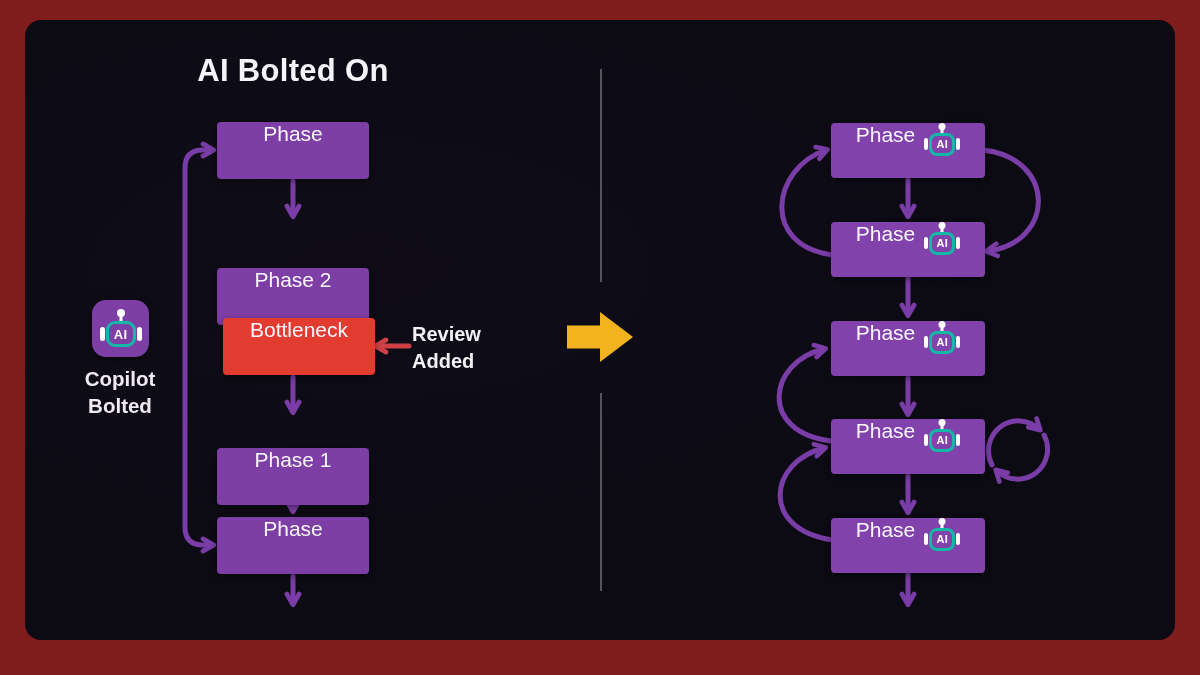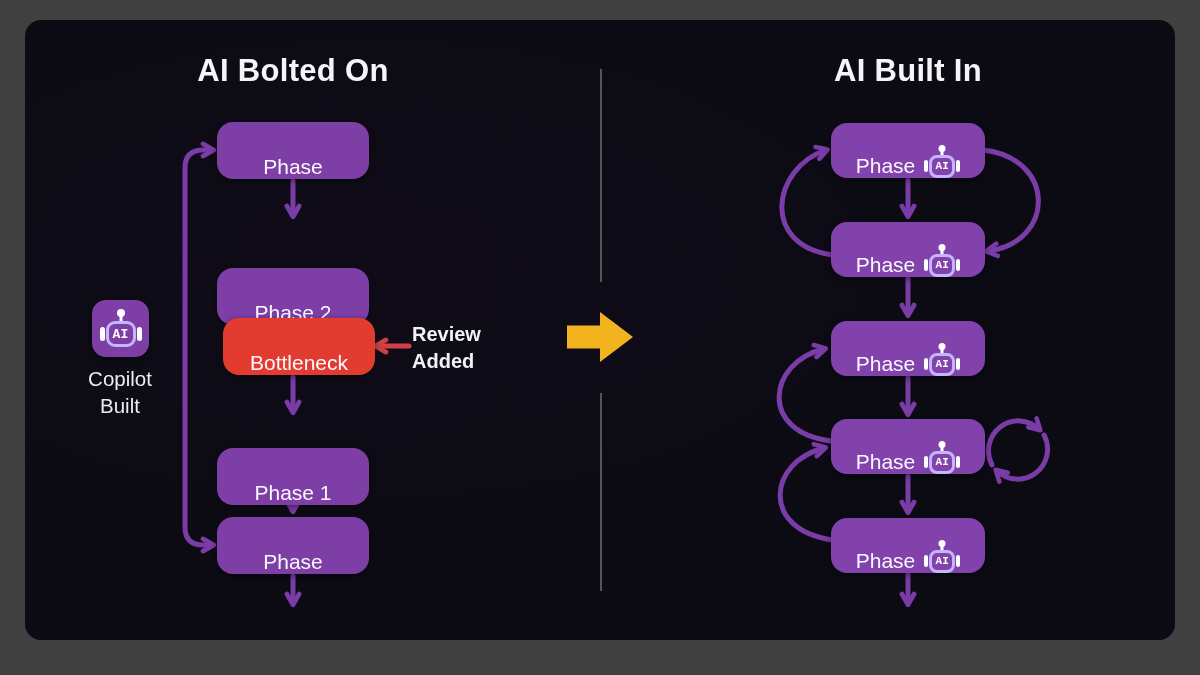--- a/index.html
+++ b/index.html
@@ -1,51 +1,51 @@
 <!DOCTYPE html>
 <html><head>
 <meta charset="utf-8">
 <style>
   html,body{margin:0;padding:0;background:#ffffff;}
-  .stage{position:relative;width:1200px;height:675px;background:#404040;overflow:hidden;
+  .stage{position:relative;width:1200px;height:675px;background:#7f1d1d;overflow:hidden;
          font-family:"Liberation Sans",sans-serif;}
   .panel{position:absolute;left:25px;top:20px;width:1150px;height:620px;
          background:#0c0a13;border-radius:16px;}
   .panel::after{content:"";position:absolute;inset:0;border-radius:16px;
          background:radial-gradient(ellipse at 30% 40%, rgba(40,30,60,.12), transparent 60%);}
   .col-title{position:absolute;width:320px;text-align:center;color:#f6f4f8;
          font-size:31px;font-weight:700;letter-spacing:.3px;}
-  .pbox{position:absolute;width:152px;height:57px;background:#7d3ea6;border-radius:16px;
-        display:flex;align-items:flex-end;justify-content:center;gap:9px;
+  .pbox{position:absolute;width:152px;height:57px;background:#7d3ea6;border-radius:4px;
+        display:flex;align-items:flex-start;justify-content:center;gap:9px;
         color:#fbf7fe;font-size:21px;font-weight:500;
         box-shadow:0 2px 6px rgba(0,0,0,.45);}
   .pbox.red{background:#e23c31;}
   .pbox.right{width:154px;height:55px;background:#8143ab;}
   
   .robot{position:relative;display:inline-block;width:36px;height:33px;flex:0 0 auto;}
   .r-dot{position:absolute;top:0;left:50%;transform:translateX(-50%);width:7px;height:7px;
          background:#fff;border-radius:50%;}
   .r-stem{position:absolute;top:6px;left:50%;transform:translateX(-50%);width:3px;height:5px;background:#fff;}
   .r-head{position:absolute;top:10px;left:5px;width:26px;height:23px;box-sizing:border-box;
-          border:3px solid #c4b5fd;border-radius:8px;display:flex;align-items:center;justify-content:center;font-family:Liberation Mono, monospace;}
+          border:3px solid #14b8a6;border-radius:8px;display:flex;align-items:center;justify-content:center;}
   .r-head b{color:#fff;font-size:11px;font-weight:700;letter-spacing:.2px;line-height:1;}
   .r-ear{position:absolute;width:4px;height:12px;background:#fff;border-radius:3px;top:15px;}
   .r-ear-l{left:0;} .r-ear-r{right:0;}
   
   .copilot-icon{position:absolute;left:92px;top:300px;width:57px;height:57px;background:#7d3ea6;
           border-radius:14px;display:flex;align-items:center;justify-content:center;
           box-shadow:0 2px 6px rgba(0,0,0,.5);}
   .copilot-icon .robot{width:42px;height:39px;}
   .copilot-icon .r-dot{width:8px;height:8px;}
   .copilot-icon .r-stem{top:7px;height:6px;}
   .copilot-icon .r-head{top:12px;left:6px;width:30px;height:26px;border-width:3.5px;border-radius:9px;}
   .copilot-icon .r-head b{font-size:13px;}
   .copilot-icon .r-ear{width:5px;height:14px;top:18px;}
   .side-label{position:absolute;left:68px;top:366px;width:104px;text-align:center;
-          color:#efeaf2;font-size:20.5px;font-weight:400;line-height:26.5px;}
+          color:#efeaf2;font-size:20.5px;font-weight:700;line-height:26.5px;}
   .callout{position:absolute;left:412px;top:321px;color:#f3f1f5;
           font-size:20px;font-weight:700;line-height:26.5px;}
   svg.overlay{position:absolute;left:0;top:0;width:1200px;height:675px;pointer-events:none;}
 </style>
 </head>
 <body>
 
 <div class="stage">
   <div class="panel"></div>
 
@@ -86,21 +86,20 @@
       <path d="M983 150 C1056 158 1056 242 988 251" marker-end="url(#hp)"></path>
       <path d="M831 441 C758 432 768 362 824 349" marker-end="url(#hp)"></path>
       <path d="M833 540 C760 530 768 462 824 448" marker-end="url(#hp)"></path>
 
       <path d="M992 465 A30 30 0 0 1 1039 429" marker-end="url(#hp)"></path>
       <path d="M1044 435 A30 30 0 0 1 997 471" marker-end="url(#hp)"></path>
     </g>
   </svg>
 
   <div class="col-title" style="left:133px;top:53px;">AI Bolted On</div>
-  <div class="col-title" style="left:748px;top:53px;">AI Built In</div>
 
   <div class="pbox" style="left:217px;top:122px;">
       <span>Phase</span>
     </div>
   <div class="pbox" style="left:217px;top:220px;margin-top:48px;">
       <span>Phase 2</span>
     </div>
   <div class="pbox red" style="left:223px;top:318px;">
       <span>Bottleneck</span>
     </div>
@@ -117,21 +116,21 @@
       <span class="r-stem"></span>
       <span class="r-ear r-ear-l"></span>
       <span class="r-ear r-ear-r"></span>
       <span class="r-head">
           <b>AI</b>
         </span>
     </span>
   </div>
   <div class="side-label">
     <div>Copilot</div>
-    <div>Built</div>
+    <div>Bolted</div>
   </div>
 
   <div class="callout">
     <div>Review</div>
     <div>Added</div>
   </div>
 
   <div class="pbox right" style="left:831px;top:123px;">
     <span>Phase</span>
     <span class="robot">

